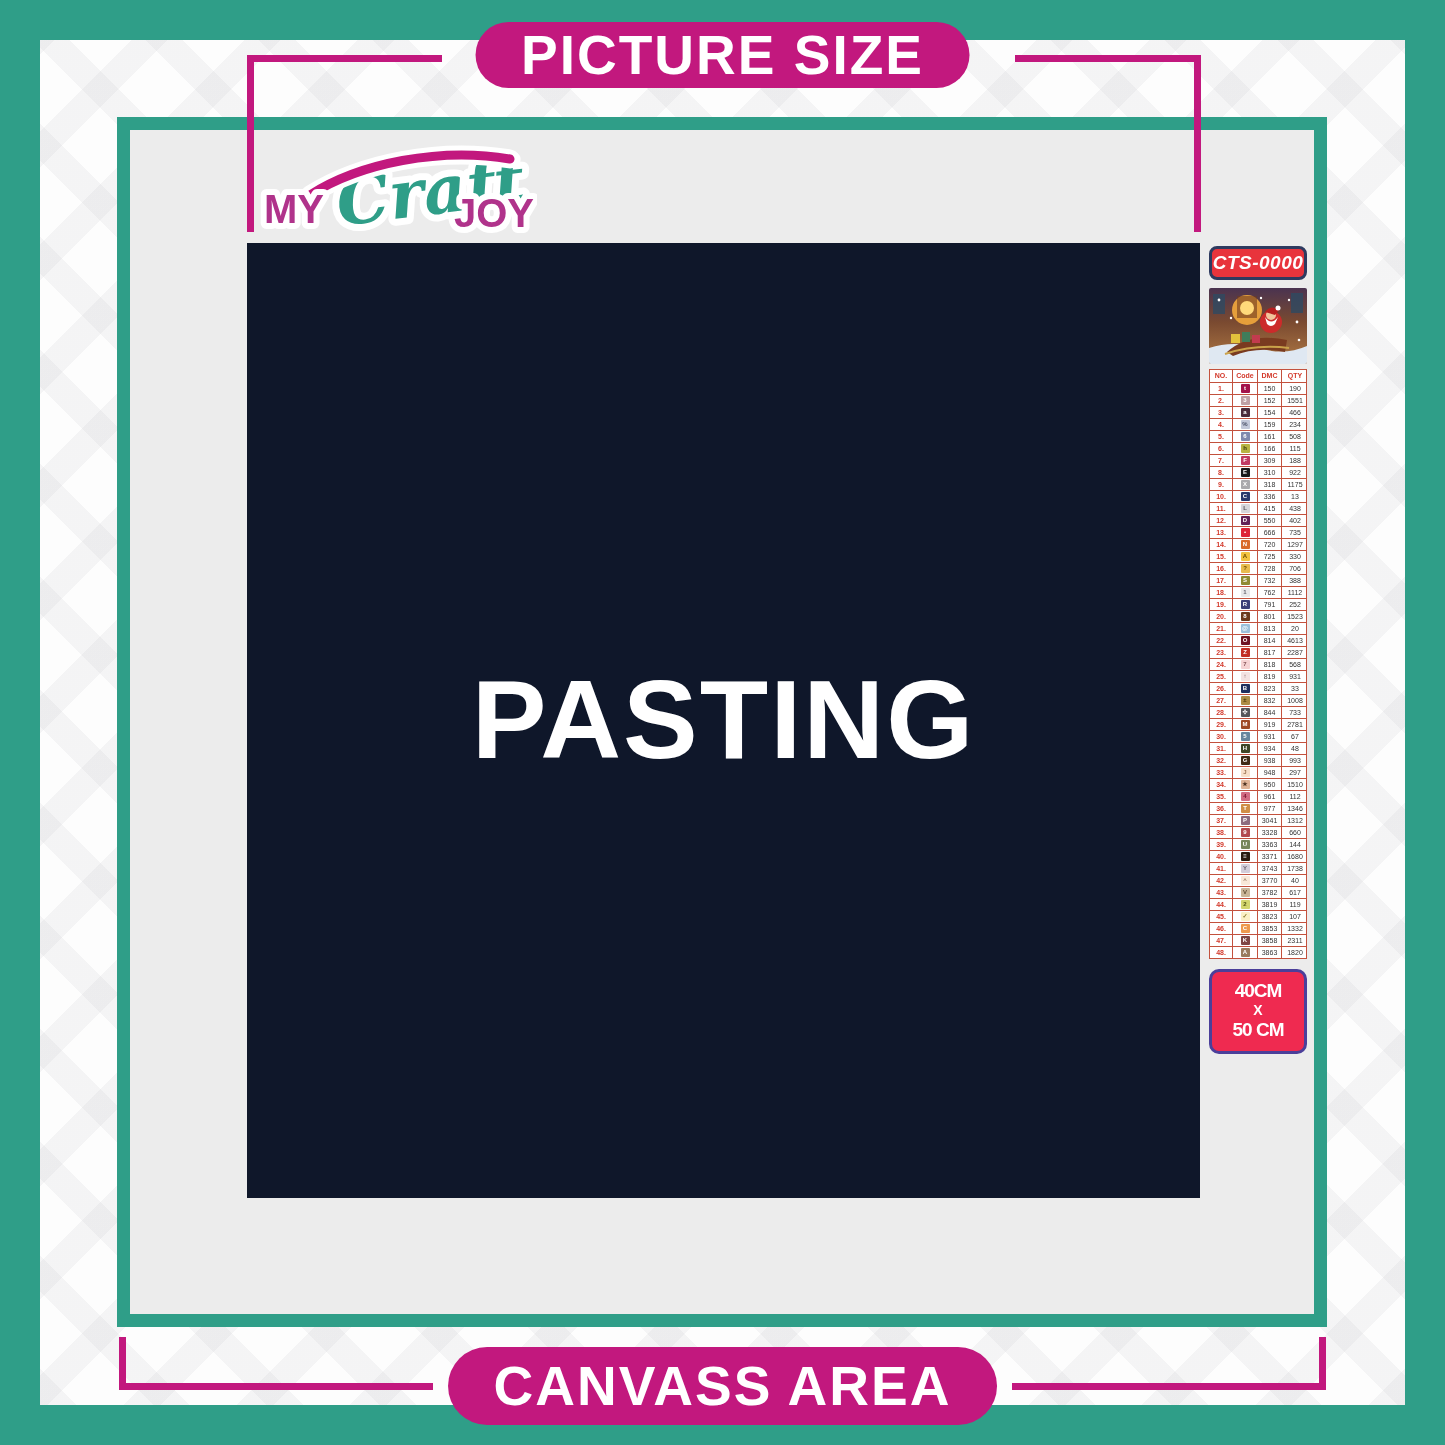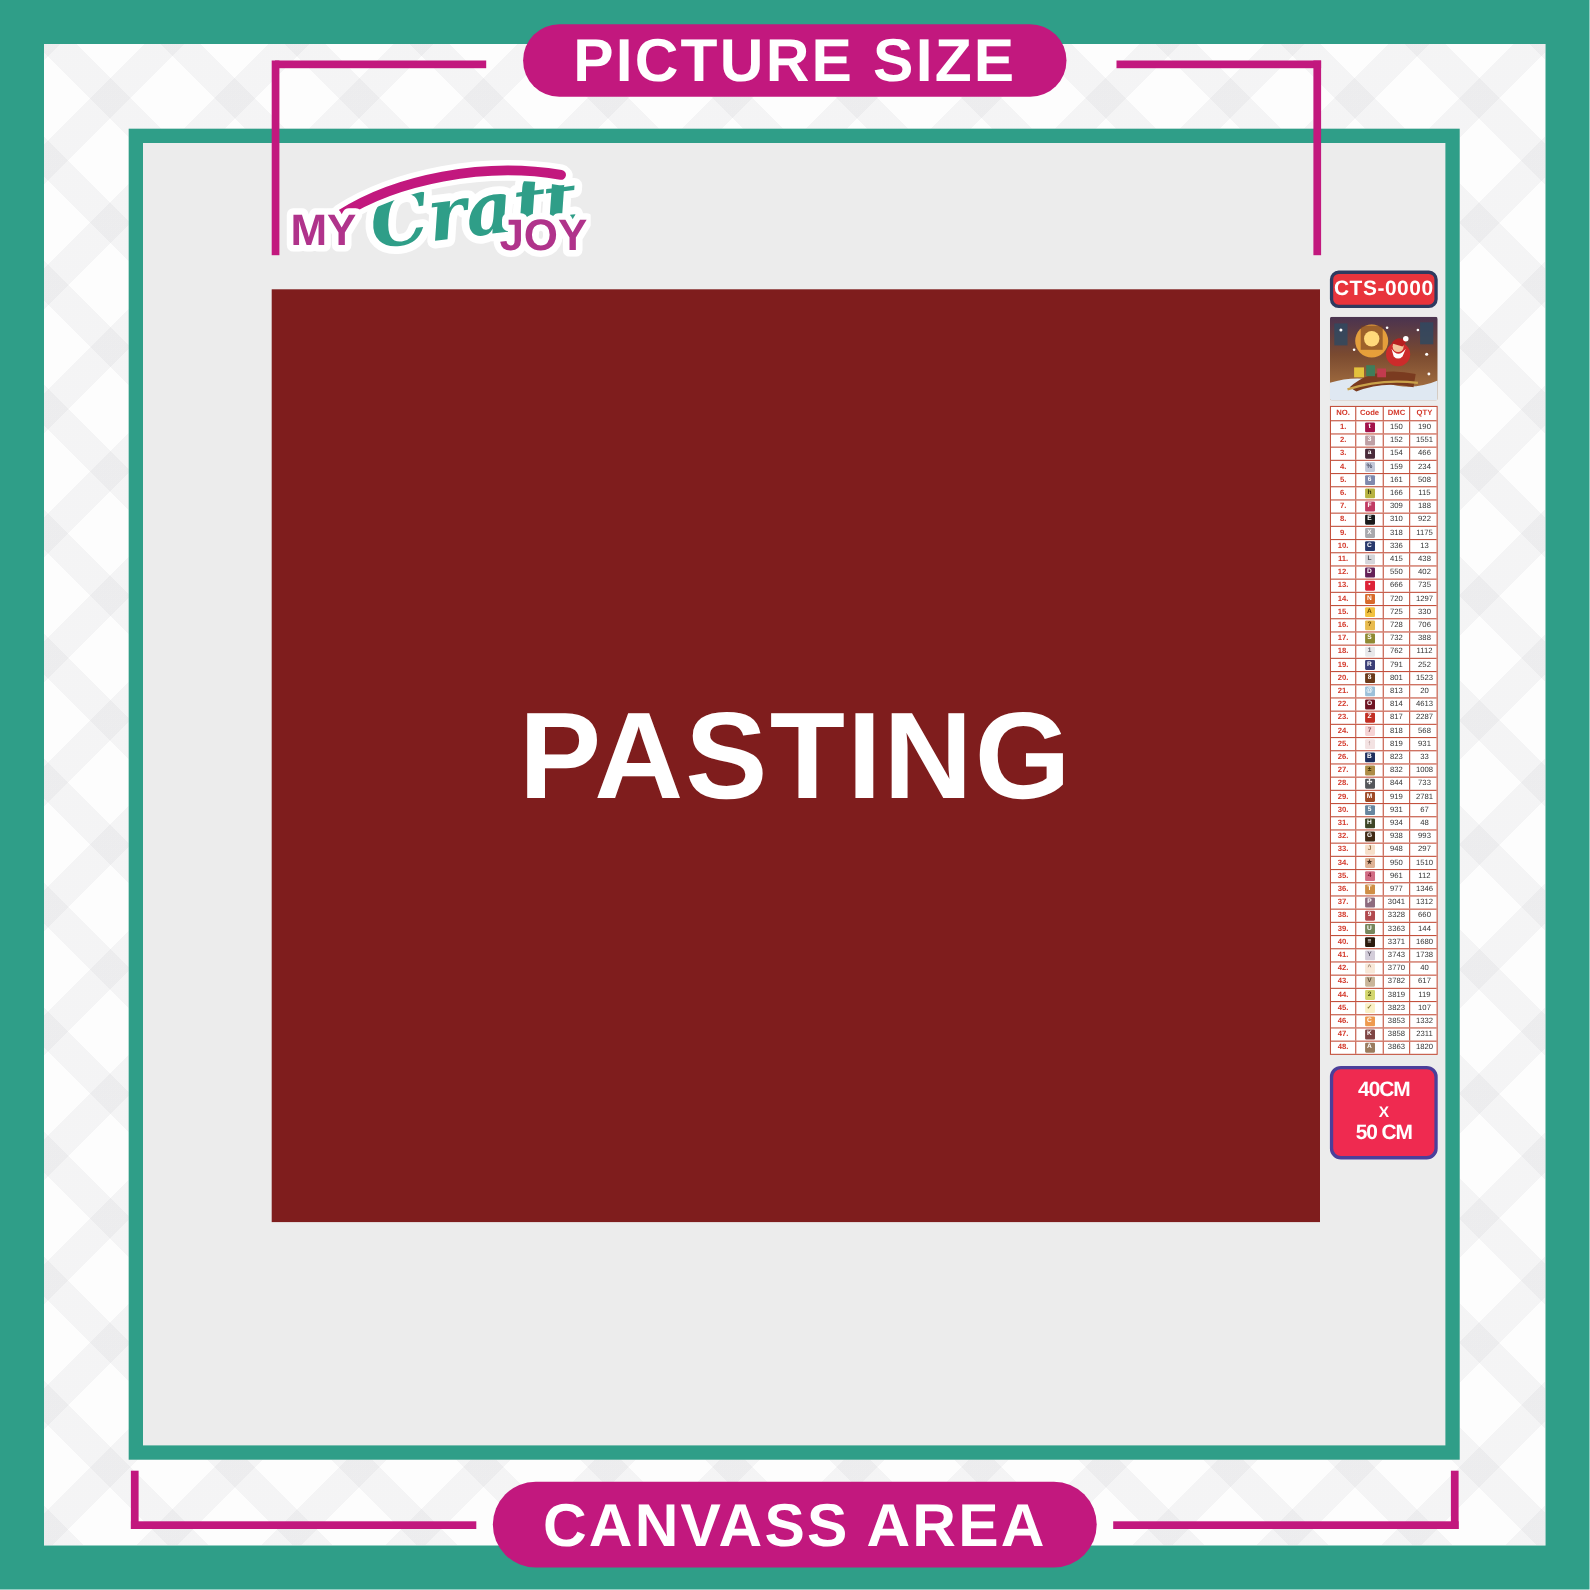--- a/index.html
+++ b/index.html
@@ -16,43 +16,43 @@
       repeating-linear-gradient(45deg, rgba(185,185,192,0.13) 0 26px, rgba(0,0,0,0) 26px 80px),
       repeating-linear-gradient(-45deg, rgba(185,185,192,0.13) 0 26px, rgba(0,0,0,0) 26px 80px);
   }
   
   .frame{
     position:absolute;left:117px;top:117px;width:1210px;height:1210px;
     box-sizing:border-box;border:13px solid #2f9e88;background:#ececec;
   }
   
   .pasting{
-    position:absolute;left:247px;top:243px;width:953px;height:848px;
-    background:#7f1d1d;display:flex;align-items:center;justify-content:center;margin-top:20px;
+    position:absolute;left:247px;top:243px;width:953px;height:955px;
+    background:#0f172a;display:flex;align-items:center;justify-content:center;
   }
   .pasting-text{
     color:#ffffff;font-weight:bold;font-size:112px;line-height:0.95;
     letter-spacing:2px;text-align:center;
   }
   
   .pill{
     position:absolute;left:50%;transform:translateX(-50%);
     background:#c2187e;color:#fff;font-weight:bold;font-size:55px;
     letter-spacing:2px;border-radius:44px;padding:0 46px;white-space:nowrap;
     display:flex;align-items:center;justify-content:center;z-index:6;
   }
   .pill-top{top:22px;height:66px;}
   .pill-bottom{top:1347px;height:78px;}
   .mline{position:absolute;background:#c2187e;z-index:5;}
   
   .legend{position:absolute;left:1209px;top:246px;width:100px;z-index:4;}
   .sku-badge{
     box-sizing:border-box;width:98px;height:34px;border-radius:8px;
     background:#e8343c;border:3px solid #2e3a5f;color:#fff;font-weight:bold;
-    font-size:19px;letter-spacing:0.5px;display:flex;align-items:center;justify-content:center;
+    font-size:19px;letter-spacing:0.5px;display:flex;align-items:center;justify-content:center;font-style:italic;
   }
   .preview{width:98px;height:76px;margin-top:8px;border-radius:2px;overflow:hidden;display:block;}
   .ltable{
     box-sizing:border-box;width:98px;margin-top:5px;background:#fff;
     border:1px solid #c3513d;font-size:7px;color:#333;
   }
   .lrow{display:grid;grid-template-columns:23px 25px 24px 26px;height:11px;line-height:11px;border-bottom:1px solid #c3513d;}
   .lrow:last-child{border-bottom:none;}
   .lrow.header{height:12px;line-height:12px;color:#d3382a;font-weight:bold;}
   .lcell{border-right:1px solid #c3513d;text-align:center;overflow:hidden;display:flex;align-items:center;justify-content:center;}

